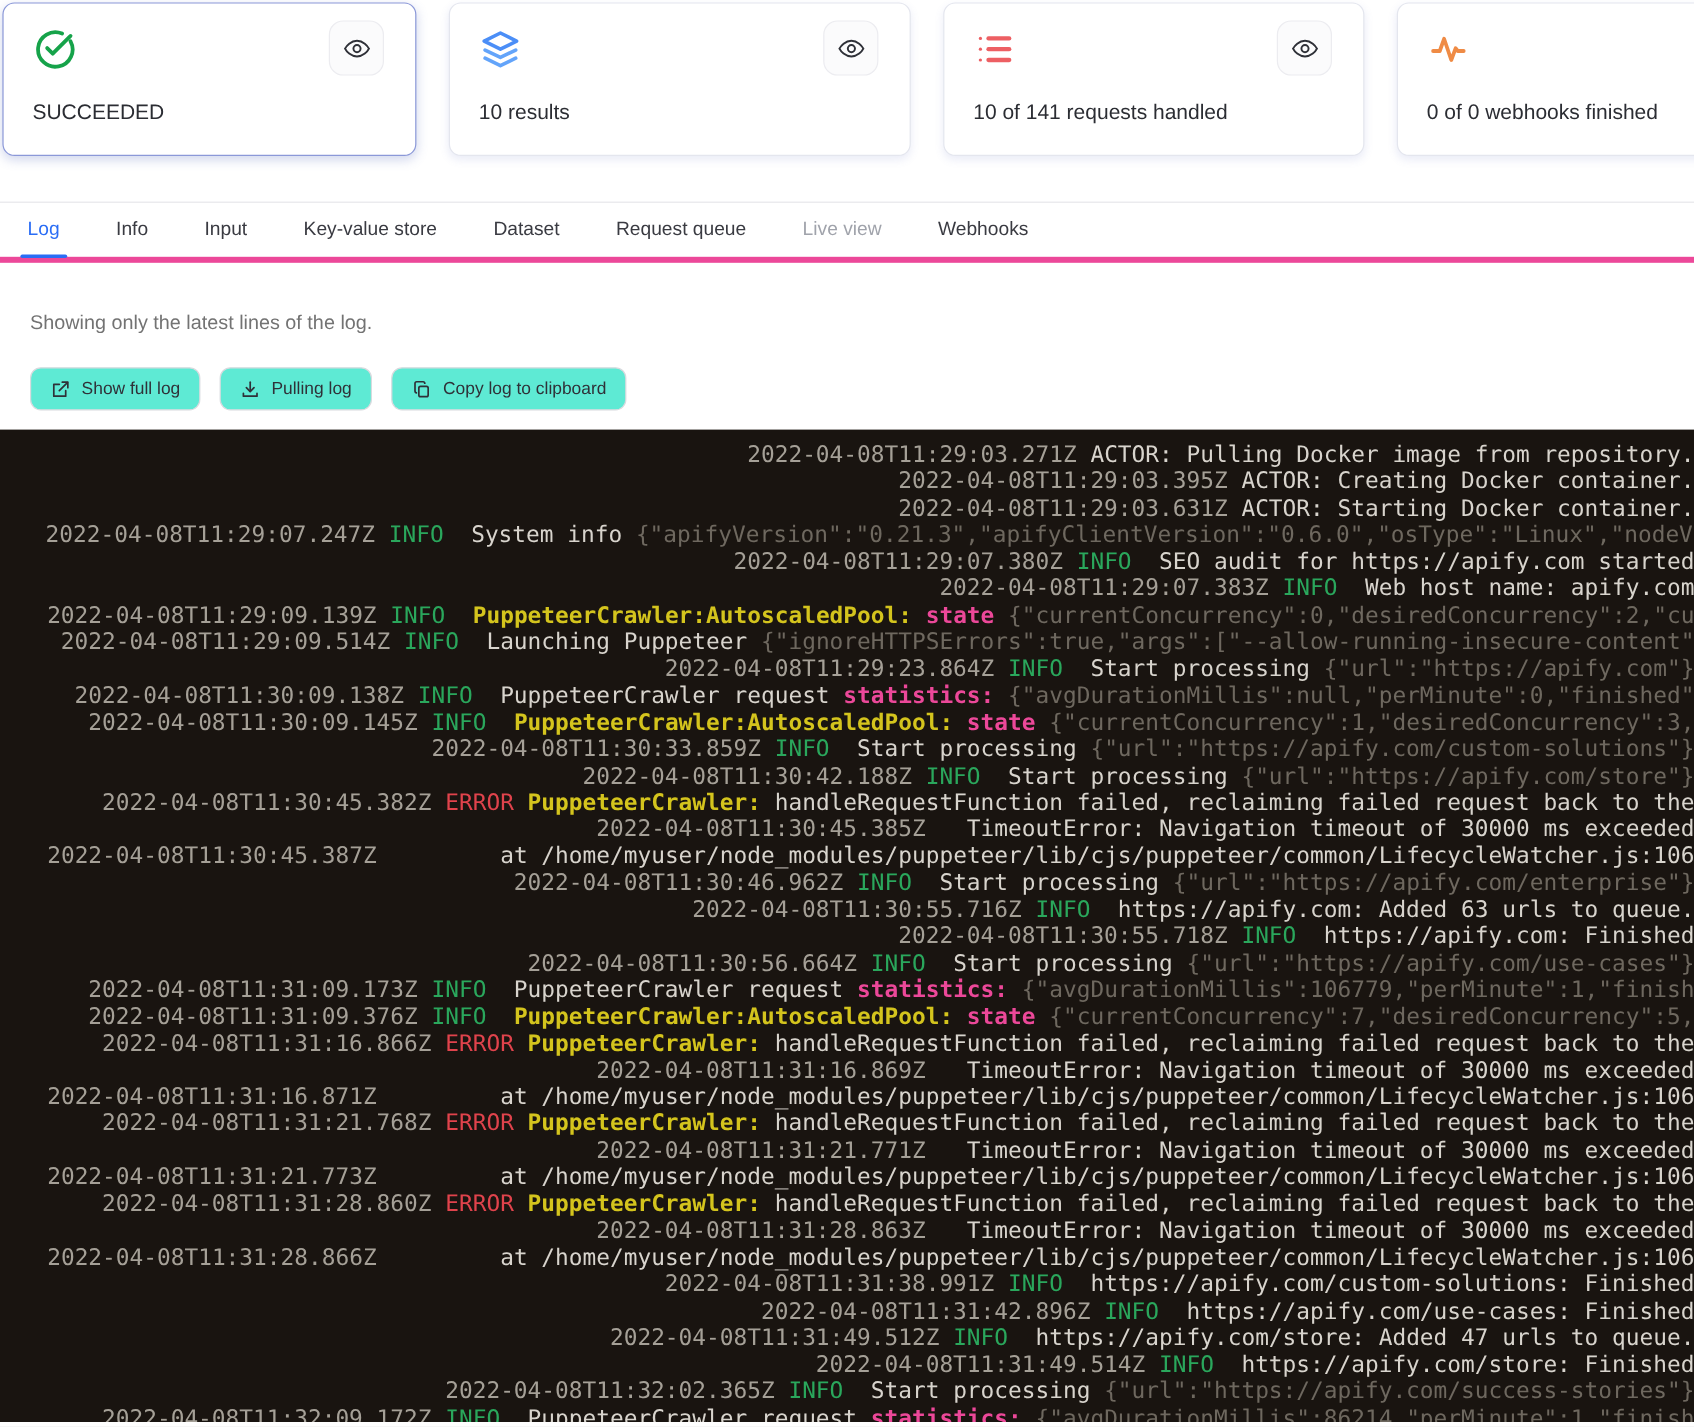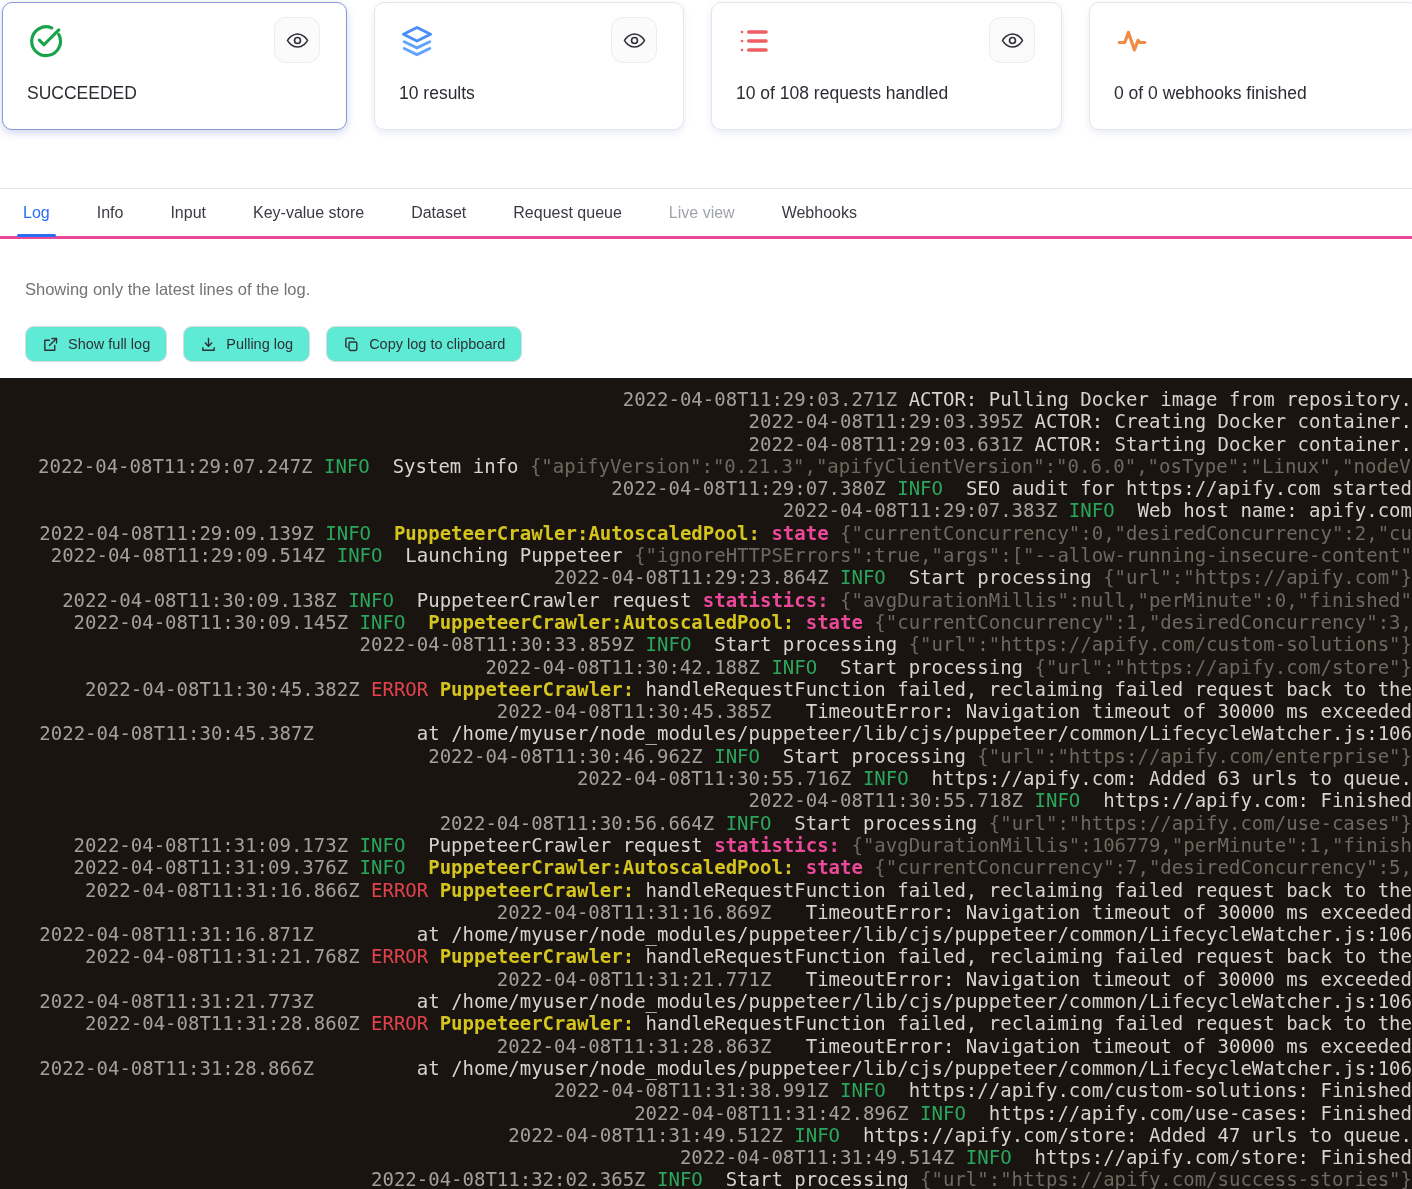--- a/index.html
+++ b/index.html
@@ -12,21 +12,21 @@
     box-shadow:0 3px 7px rgba(90,110,190,.13); flex:none; }
   .card.selected { border-color:#8b98d8; box-shadow:0 3px 9px rgba(90,110,190,.28); }
   .card-icon { position:absolute; top:20px; left:24px; width:36px; height:36px; }
   .card-label { position:absolute; left:24px; top:80px; font-size:17.5px; color:#2b2d33; white-space:nowrap; }
   .eye-btn { position:absolute; top:14px; right:26px; width:46px; height:46px; border-radius:12px;
     background:#fbfbfc; border:1px solid #ececf0; display:flex; align-items:center; justify-content:center;
     cursor:pointer; }
   .eye-btn svg { width:23px; height:23px; }
 
   
-  .tabbar { margin-top:58px; height:51px; border-top:1px solid #e6e6ea; border-bottom:3px solid #ec4899;
+  .tabbar { margin-top:38px; height:51px; border-top:1px solid #e6e6ea; border-bottom:5px solid #ec4899;
     display:flex; padding-left:23px; gap:47px; }
   .tab { font-size:16px; color:#3a3b42; cursor:pointer; position:relative; white-space:nowrap; height:100%;
     display:flex; align-items:center; }
   .tab.active { color:#2a6df5; }
   .tab.active::after { content:""; position:absolute; left:-6px; right:-6px; bottom:-1px; height:3px;
     background:#2a6df5; border-radius:2px; }
   .tab.disabled { color:#a0a3ab; cursor:default; }
 
   
   .notice { margin:41px 0 0 25px; font-size:16.5px; color:#737373; }
@@ -63,21 +63,21 @@
     </span>
     <button class="eye-btn">
       <svg viewBox="0 0 24 24" fill="none" stroke="#2f3138" stroke-width="1.7">
         <path d="M12 5.2 C6.6 5.2 2.8 9.6 1.6 12 C2.8 14.4 6.6 18.8 12 18.8 C17.4 18.8 21.2 14.4 22.4 12 C21.2 9.6 17.4 5.2 12 5.2 Z"></path>
         <circle cx="12" cy="12" r="3.1"></circle>
       </svg>
     </button>
     <div class="card-label">SUCCEEDED</div>
   </div>
 
-  <div class="card" style="width:310px;">
+  <div class="card" style="width:385px;">
     <span class="card-icon">
       <svg viewBox="0 0 24 24" fill="none" stroke-width="2" stroke-linecap="round" stroke-linejoin="round">
         <path d="M3 7.5 L12 3 L21 7.5 L12 12 Z" stroke="#4b8ef7"></path>
         <path d="M3.5 12.5 L12 16.6 L20.5 12.5" stroke="#63a4fa"></path>
         <path d="M3.5 17 L12 21.1 L20.5 17" stroke="#63a4fa"></path>
       </svg>
     </span>
     <button class="eye-btn">
       <svg viewBox="0 0 24 24" fill="none" stroke="#2f3138" stroke-width="1.7">
         <path d="M12 5.2 C6.6 5.2 2.8 9.6 1.6 12 C2.8 14.4 6.6 18.8 12 18.8 C17.4 18.8 21.2 14.4 22.4 12 C21.2 9.6 17.4 5.2 12 5.2 Z"></path>
@@ -97,21 +97,21 @@
           <path d="M8.5 12 H20"></path>
           <path d="M8.5 18 H20"></path>
       </svg>
     </span>
     <button class="eye-btn">
       <svg viewBox="0 0 24 24" fill="none" stroke="#2f3138" stroke-width="1.7">
         <path d="M12 5.2 C6.6 5.2 2.8 9.6 1.6 12 C2.8 14.4 6.6 18.8 12 18.8 C17.4 18.8 21.2 14.4 22.4 12 C21.2 9.6 17.4 5.2 12 5.2 Z"></path>
         <circle cx="12" cy="12" r="3.1"></circle>
       </svg>
     </button>
-    <div class="card-label">10 of 108 requests handled</div>
+    <div class="card-label">10 of 141 requests handled</div>
   </div>
 
   <div class="card" style="width:330px;">
     <span class="card-icon">
       <svg viewBox="0 0 24 24" fill="none" stroke="#ef8b45" stroke-width="2.1" stroke-linecap="round" stroke-linejoin="round">
         <path d="M3.5 13 H7.2 L9.6 6.2 L13.6 18 L16 11.5 L17.2 13 H20.5"></path>
       </svg>
     </span>
     <div class="card-label">0 of 0 webhooks finished</div>
   </div>

